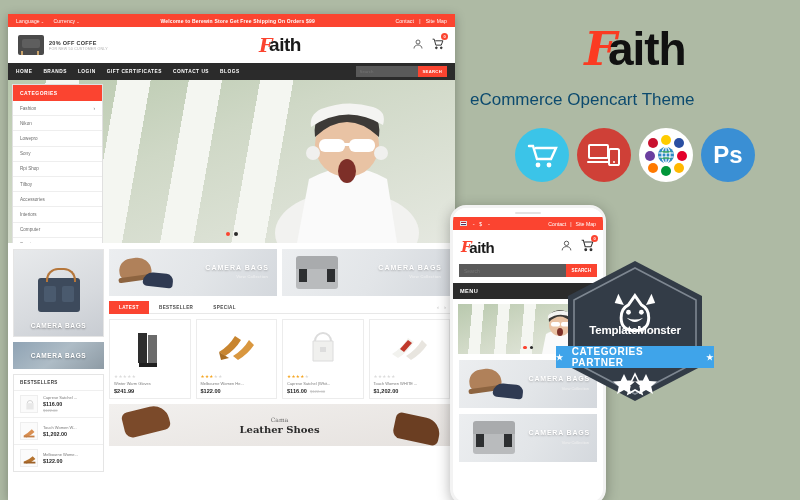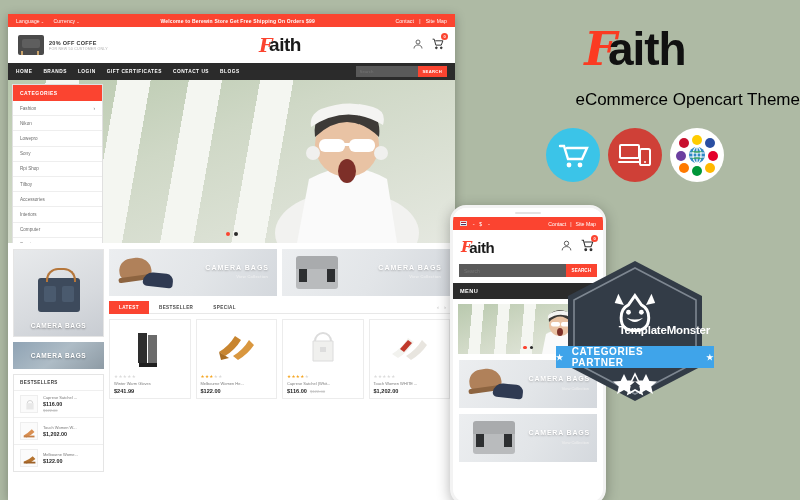--- a/index.html
+++ b/index.html
@@ -279,43 +279,43 @@
   .panel { position:absolute; left:470px; top:0; width:330px; height:500px; }
   .brand {
     position:absolute; left:0; right:0; top:22px; text-align:center;
     font-size:46px; font-weight:bold; color:#111; letter-spacing:-1px;
     display:flex; align-items:center; justify-content:center;
   }
   .brand .flame-big {
     color:#fb3b22; font-family:"DejaVu Serif", serif; font-style:italic; margin-right:-8px;
   }
   .tagline {
-    position:absolute; left:0; right:0; top:90px; text-align:right;
-    font-size:17px; color:#000000;
+    position:absolute; left:0; right:0; top:90px; text-align:left;
+    font-size:17px; color:#0c4a6e;
   }
   .badges {
     position:absolute; left:0; right:0; top:128px; display:flex;
     justify-content:center; gap:8px;
   }
   .badge { width:54px; height:54px; border-radius:50%; display:flex; align-items:center; justify-content:center; }
   .b-cart { background:#3bc4e8; }
   .b-resp { background:#cf4037; }
   .b-lang { background:#ffffff; }
   .b-ps   { background:#3a8fd4; color:#fff; font-size:24px; font-weight:bold; font-family:"Liberation Sans", sans-serif; }
 
   .tm-badge { position:absolute; left:50%; transform:translateX(-50%); top:258px; width:150px; height:146px; }
 
   .hex { position:absolute; inset:0; }
   .ribbon {
     position:absolute; left:-4px; right:-4px; top:88px; height:22px;
     background:#3fa4ea; display:flex; align-items:center; justify-content:center;
     gap:8px; color:#fff; font-size:10px; font-weight:bold; letter-spacing:.6px;
   }
   .tm-name {
-    position:absolute; left:0; right:0; top:66px; text-align:right;
+    position:absolute; left:0; right:0; top:66px; text-align:center;
     color:#fff; font-size:11.5px; font-weight:bold; letter-spacing:-.2px;
   }
 </style>
 </head>
 <body>
 
 <div class="stage">
 
   <div class="desktop">
 
@@ -568,20 +568,28 @@
                 </svg>
             </div>
             <div class="stars"><span>★★★★★</span></div>
             <div class="pname">Touch Women WHITE ...</div>
             <div class="pprice">
                 <span>$1,202.00</span>
               </div>
           </div>
         </div>
 
+        <div class="bottom-banner">
+          <div class="boot l"></div>
+          <div class="boot r"></div>
+          <div class="bb-text">
+            <div class="b1">Cama</div>
+            <div class="b2">Leather Shoes</div>
+          </div>
+        </div>
       </div>
     </div>
   </div>
 
   <div class="mobile">
     <div class="m-notch"></div>
     <div class="m-topbar">
       <span class="m-flag"></span>
       <span class="caret">⌄</span>
       <span>$</span>
@@ -684,20 +692,23 @@
             <circle cx="38" cy="23" r="5" fill="#e4002b"></circle>
           <circle cx="35" cy="35" r="5" fill="#ffb800"></circle>
             <circle cx="22" cy="38" r="5" fill="#009639"></circle>
           <circle cx="9" cy="35" r="5" fill="#ff7900"></circle>
             <circle cx="6" cy="23" r="5" fill="#6b3fa0"></circle>
           <circle cx="22" cy="22" r="8" fill="#2f89c5"></circle>
           <path d="M14.5 20h15M14.5 24h15M22 14v16" stroke="#fff" stroke-width="1.2" fill="none"></path>
           <ellipse cx="22" cy="22" rx="4" ry="8" fill="none" stroke="#fff" stroke-width="1.2"></ellipse>
           <path d="M16 18q6 4 12 0M16 26q6-4 12 0" fill="#3aa655" opacity=".75"></path>
         </svg>
+      </div>
+      <div class="badge b-ps">
+        <span>Ps</span>
       </div>
     </div>
 
     <div class="tm-badge">
       <svg class="hex" viewBox="0 0 150 146">
         <path d="M75 3 L142 38 L142 108 L75 143 L8 108 L8 38 Z" fill="#333c47"></path>
         <path d="M75 10 L136 42 L136 104 L75 136 L14 104 L14 42 Z" fill="none" stroke="#7e8791" stroke-width="1.6"></path>
         <g fill="#fff" transform="translate(51,34) scale(0.92)">
           <path d="M26 4 L33 14 q8 4 8 14 0 14 -15 14 -15 0 -15 -14 0 -10 8 -14 Z" fill="none" stroke="#fff" stroke-width="3.2"></path>
           <path d="M8 2 L14 14 L4 12 Z"></path>

